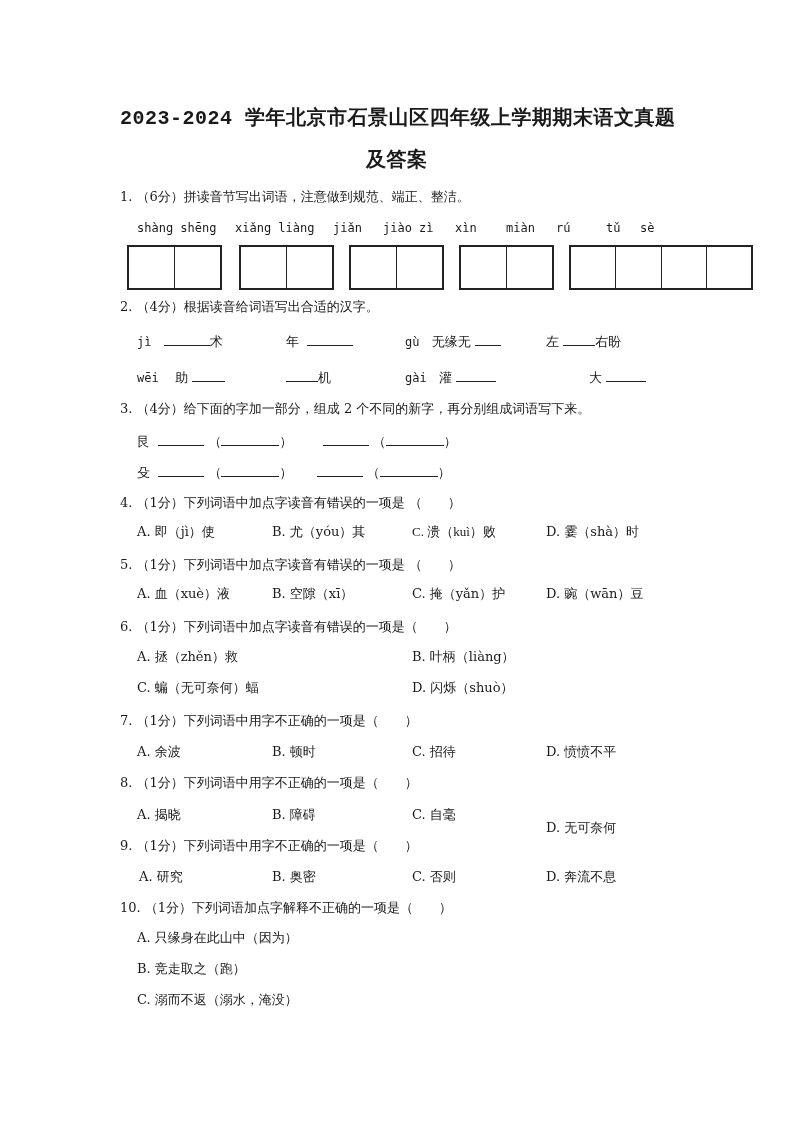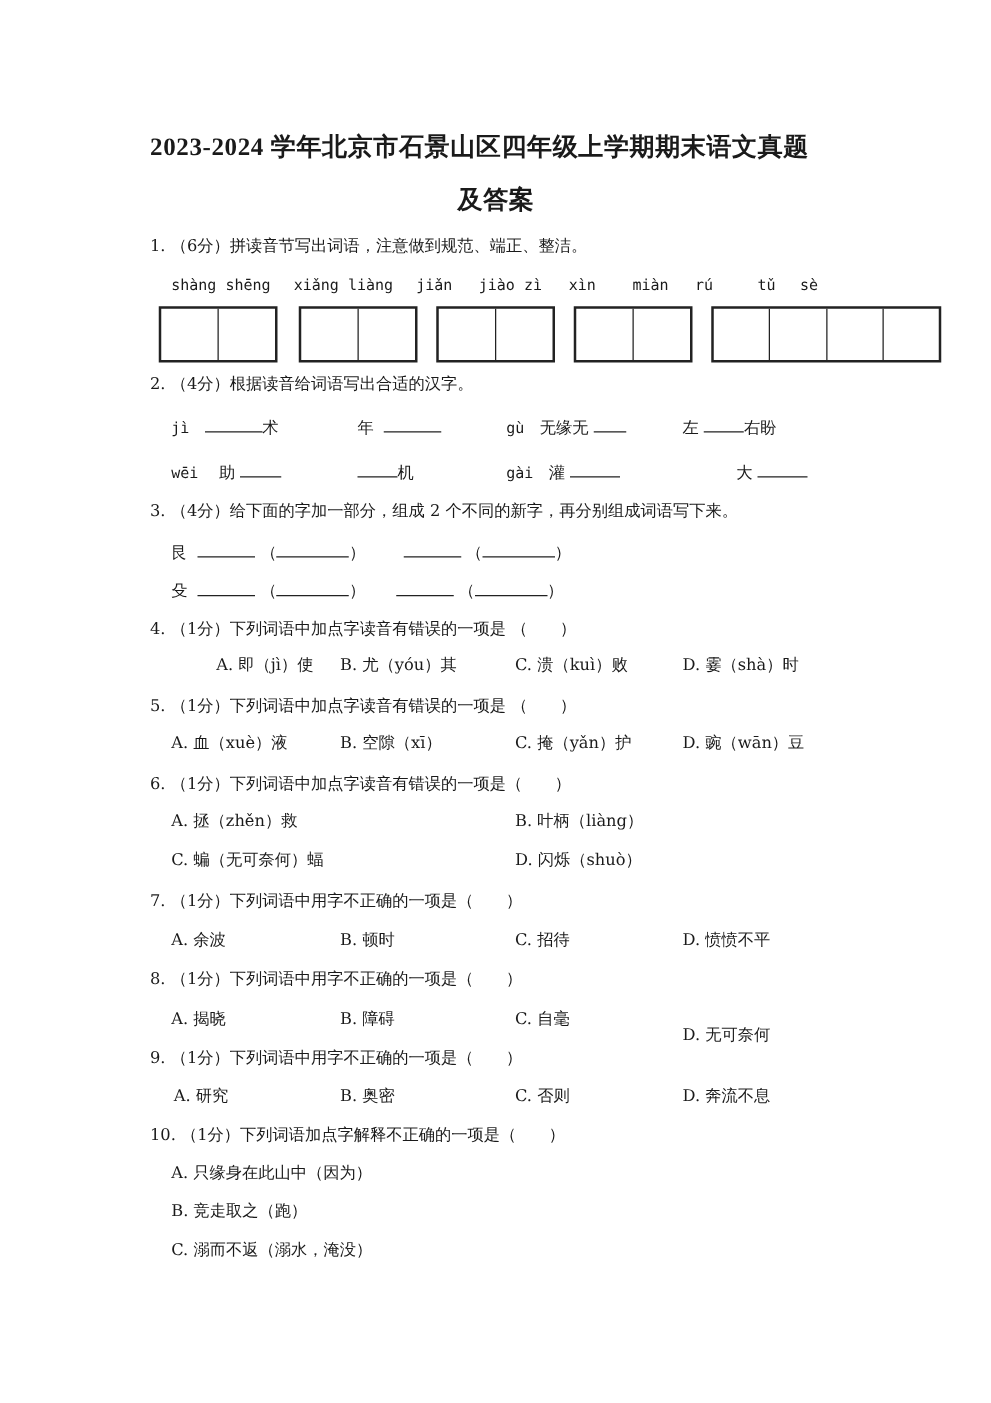--- a/index.html
+++ b/index.html
@@ -1,19 +1,19 @@
 <!DOCTYPE html>
 <html><head>
 <meta charset="utf-8">
 <style>
   html, body { margin:0; padding:0; background:#ffffff; }
   body { width:793px; height:1122px; position:relative; overflow:hidden;
          font-family:"DejaVu Serif","Liberation Serif",serif; color:#1a1a1a; }
   .abs { position:absolute; white-space:nowrap; }
-  .title { font-family:Liberation Serif, serif; font-weight:bold; font-size:20px; letter-spacing:0.5px; }
+  .title { font-family:Liberation Mono, monospace; font-weight:bold; font-size:20px; letter-spacing:0.5px; }
   .q { font-size:13px; }
   .opt { font-size:13px; }
   .py { font-family:"DejaVu Sans Mono","Liberation Mono",monospace; font-size:12px; }
   .blank { display:inline-block; border-bottom:1px solid #222; height:13px; vertical-align:baseline; }
   .grid { position:absolute; top:245px; height:45px; border:2px solid #222; display:flex; box-sizing:border-box; }
   .cell { flex:1; border-right:1.5px solid #222; }
   .cell:last-child { border-right:none; }
 </style>
 </head>
 <body>
@@ -95,23 +95,23 @@
   <span class="blank" style="width:46px;"></span>&nbsp;<span>（</span><span class="blank" style="width:58px;"></span><span>）</span>
 </div>
 <div class="abs opt" style="left:137px; top:463px;">
   <span>殳</span>&nbsp;
   <span class="blank" style="width:46px;"></span>&nbsp;<span>（</span><span class="blank" style="width:58px;"></span><span>）</span>
   <span style="display:inline-block; width:16px;"></span>
   <span class="blank" style="width:46px;"></span>&nbsp;<span>（</span><span class="blank" style="width:58px;"></span><span>）</span>
 </div>
 
 <div class="abs q" style="left:120px; top:494px;">4. （1分）下列词语中加点字读音有错误的一项是 （　　）</div>
-<div class="abs opt" style="left:137px; top:523px;margin-left:36px;">A. 即（jì）使</div>
+<div class="abs opt" style="left:137px; top:523px;">A. 即（jì）使</div>
 <div class="abs opt" style="left:272px; top:523px;">B. 尤（yóu）其</div>
-<div class="abs opt" style="left:412px; top:523px;">C. 溃（kuì）败</div>
+<div class="abs opt" style="left:412px; top:523px;font-family:Liberation Serif, serif;">C. 溃（kuì）败</div>
 <div class="abs opt" style="left:546px; top:523px;">D. 霎（shà）时</div>
 
 <div class="abs q" style="left:120px; top:556px;">5. （1分）下列词语中加点字读音有错误的一项是 （　　）</div>
 <div class="abs opt" style="left:137px; top:585px;">A. 血（xuè）液</div>
 <div class="abs opt" style="left:272px; top:585px;">B. 空隙（xī）</div>
 <div class="abs opt" style="left:412px; top:585px;">C. 掩（yǎn）护</div>
 <div class="abs opt" style="left:546px; top:585px;">D. 豌（wān）豆</div>
 
 <div class="abs q" style="left:120px; top:618px;">6. （1分）下列词语中加点字读音有错误的一项是（　　）</div>
 <div class="abs opt" style="left:137px; top:648px;">A. 拯（zhěn）救</div>

